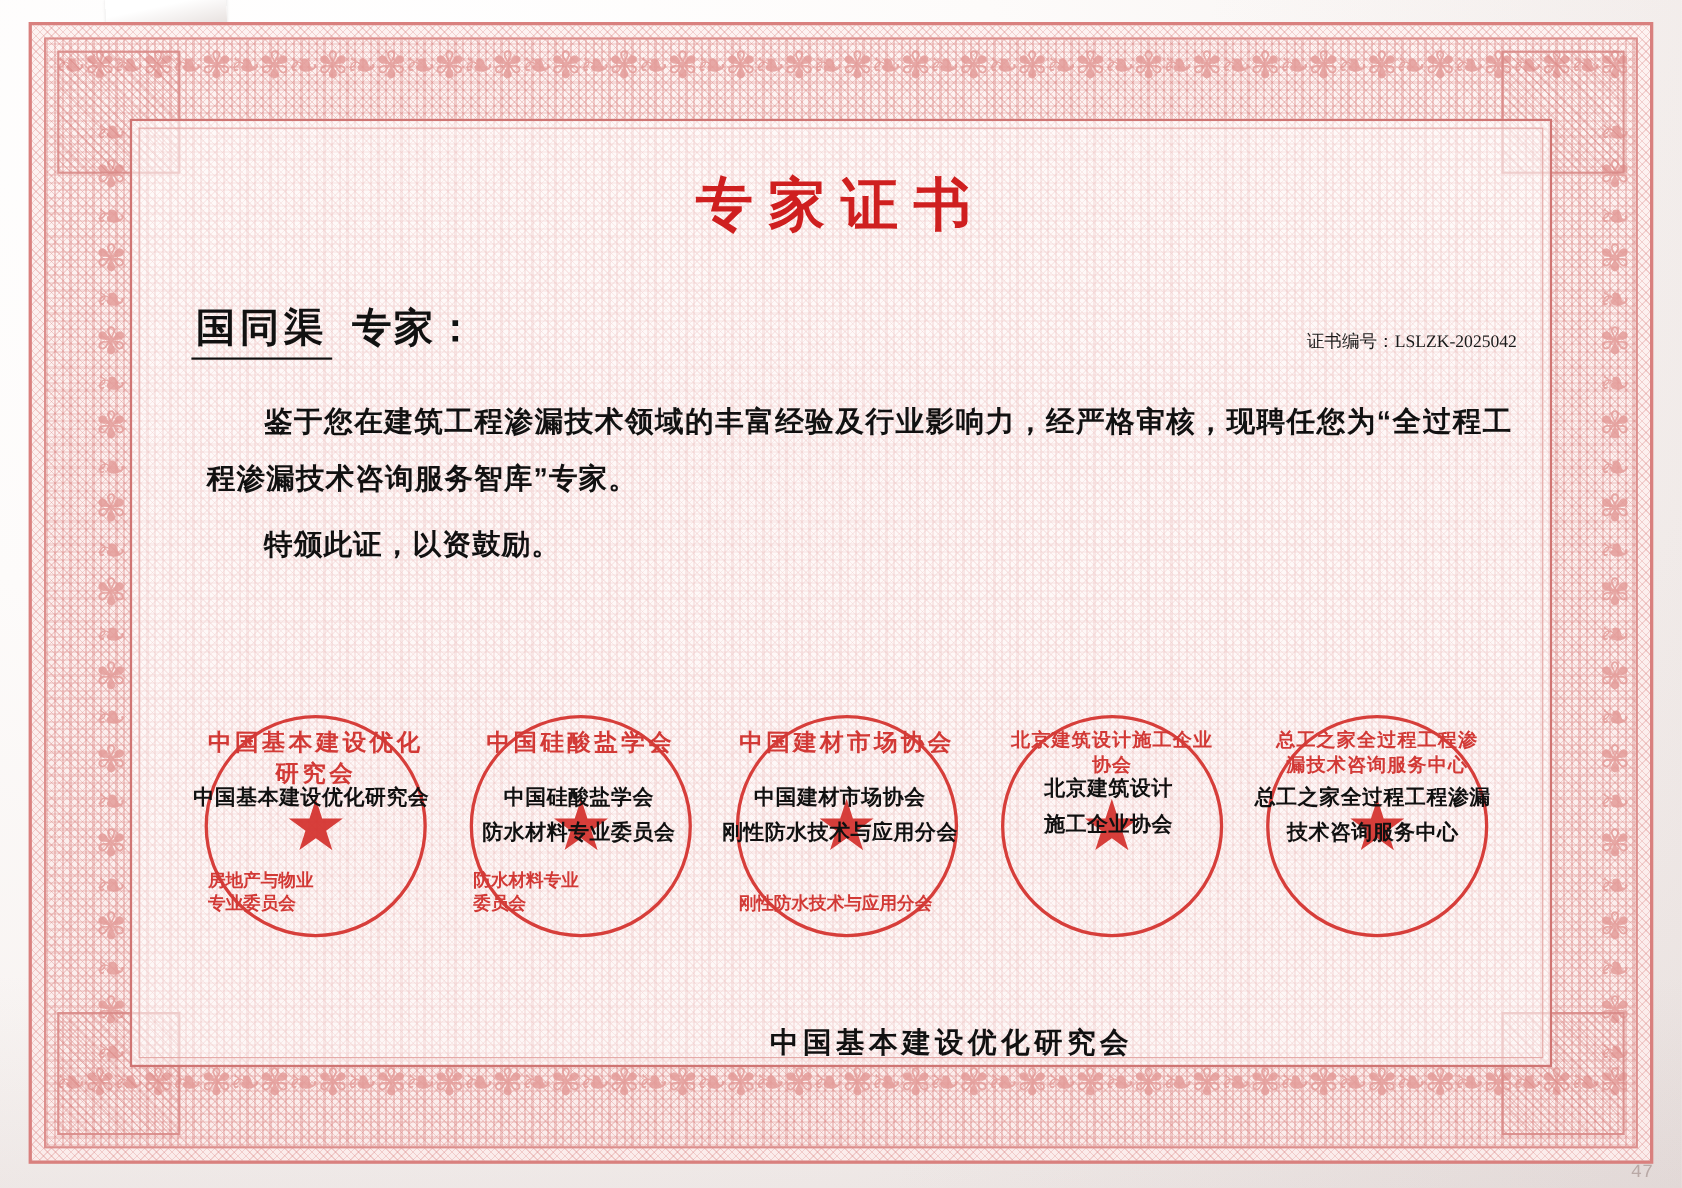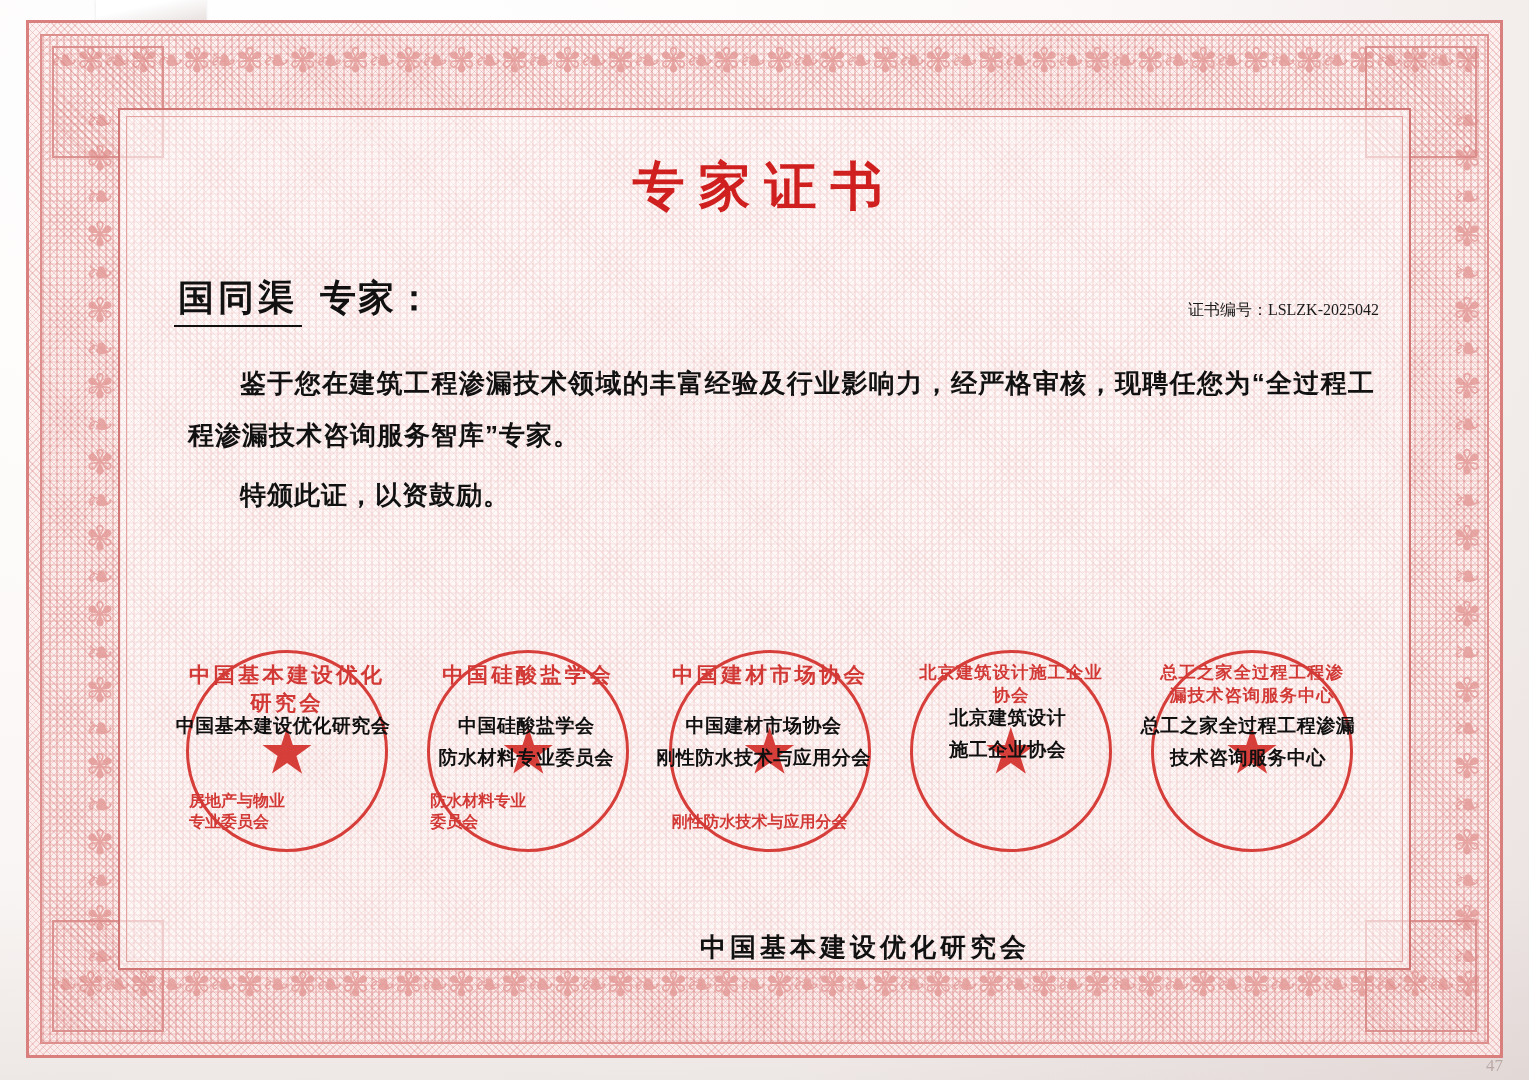--- a/index.html
+++ b/index.html
@@ -272,21 +272,21 @@
     font-weight: bold;
     font-size: 26px;
     letter-spacing: 4px;
     color: #111;
   }
 
   .page-number {
     position: absolute;
     right: 26px;
     bottom: 4px;
-    font-family: Liberation Serif, serif;
+    font-family: Liberation Mono, monospace;
     font-size: 17px;
     color: #b9a9a6;
     margin-left: 47px;
   }
 </style>
 </head>
 <body>
 
 <div id="certificate-page">
 

